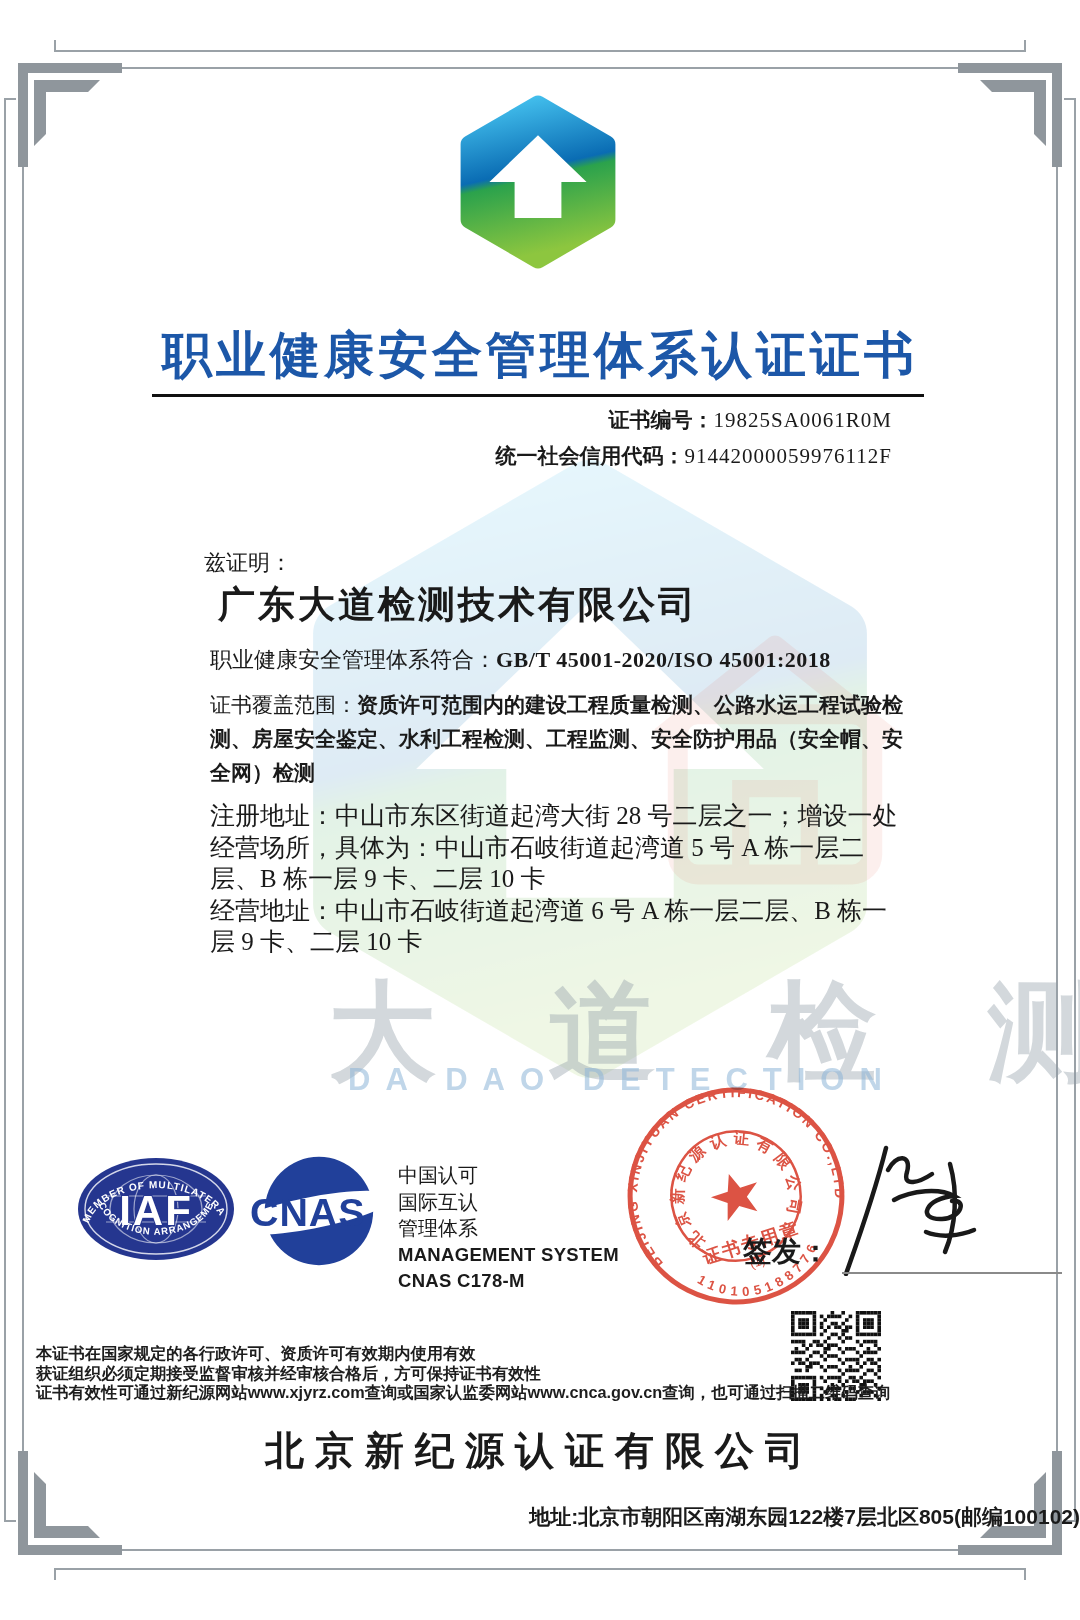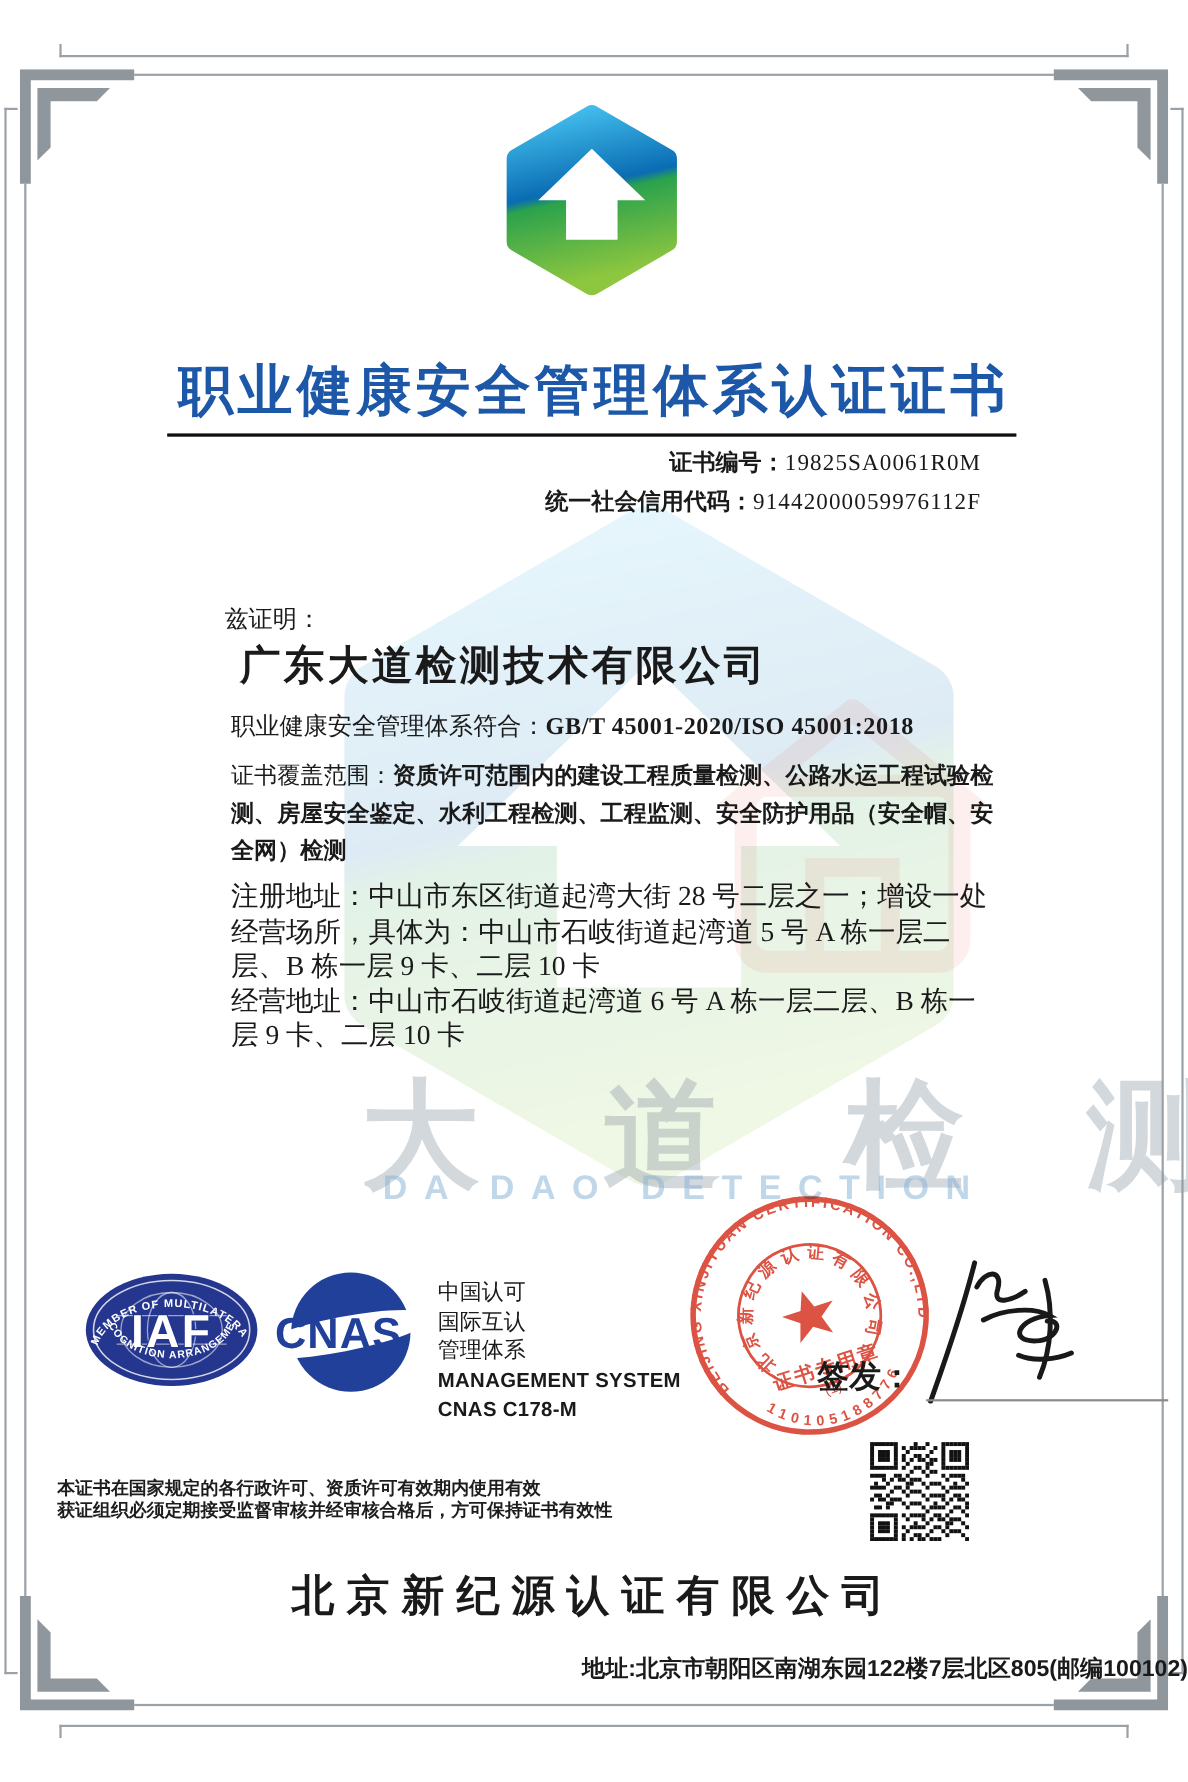--- a/index.html
+++ b/index.html
@@ -30,21 +30,21 @@
   .addr{position:absolute;left:210px;top:800px;width:694px;font-size:25px;line-height:31.5px;}
   .dates{position:absolute;left:224px;top:944px;font-size:22px;line-height:38px;white-space:nowrap;}
   
   .acc{position:absolute;left:398px;top:1162px;line-height:26.5px;}
   .acc .cn{font-size:20px;font-weight:normal;}
   .acc .en{font-size:18.5px;font-weight:bold;letter-spacing:.3px;}
   
   .sign-label{position:absolute;left:743px;top:1232px;font-size:29px;font-weight:bold;
               font-family:"Liberation Serif",serif;}
   .sign-line{position:absolute;left:842px;top:1272px;width:220px;height:2px;background:#8a8a8a;}
-  .notes{position:absolute;left:52px;top:1344px;font-size:16.3px;font-weight:bold;
+  .notes{position:absolute;left:36px;top:1344px;font-size:16.3px;font-weight:bold;
          line-height:19.5px;color:#1d1d1d;white-space:nowrap;}
   .issuer{position:absolute;left:0;right:0;top:1424px;text-align:center;font-size:39px;
           font-weight:600;letter-spacing:11px;white-space:nowrap;}
   .issuer-addr{position:absolute;left:0;right:0;top:1503px;text-align:right;font-size:21px;
           font-weight:bold;white-space:nowrap;}
   .seal-wrap{position:absolute;left:618px;top:1078px;width:236px;height:236px;opacity:.9;
              mix-blend-mode:multiply;}
   svg text{font-family:"Liberation Sans",sans-serif;}
 </style>
 </head>
@@ -493,17 +493,18 @@
       <rect x="13" y="24" width="1" height="1" fill="#111"></rect>
       <rect x="15" y="24" width="1" height="1" fill="#111"></rect>
       <rect x="16" y="24" width="1" height="1" fill="#111"></rect>
       <rect x="17" y="24" width="1" height="1" fill="#111"></rect>
       <rect x="24" y="24" width="1" height="1" fill="#111"></rect>
     </svg>
 
   <div class="notes">
     <div>本证书在国家规定的各行政许可、资质许可有效期内使用有效</div>
     <div>获证组织必须定期接受监督审核并经审核合格后，方可保持证书有效性</div>
+    <div>证书有效性可通过新纪源网站www.xjyrz.com查询或国家认监委网站www.cnca.gov.cn查询，也可通过扫描二维码查询</div>
   </div>
   <div class="issuer">北京新纪源认证有限公司</div>
   <div class="issuer-addr">地址:北京市朝阳区南湖东园122楼7层北区805(邮编100102)</div>
 
 </div>
 
 </body></html>

